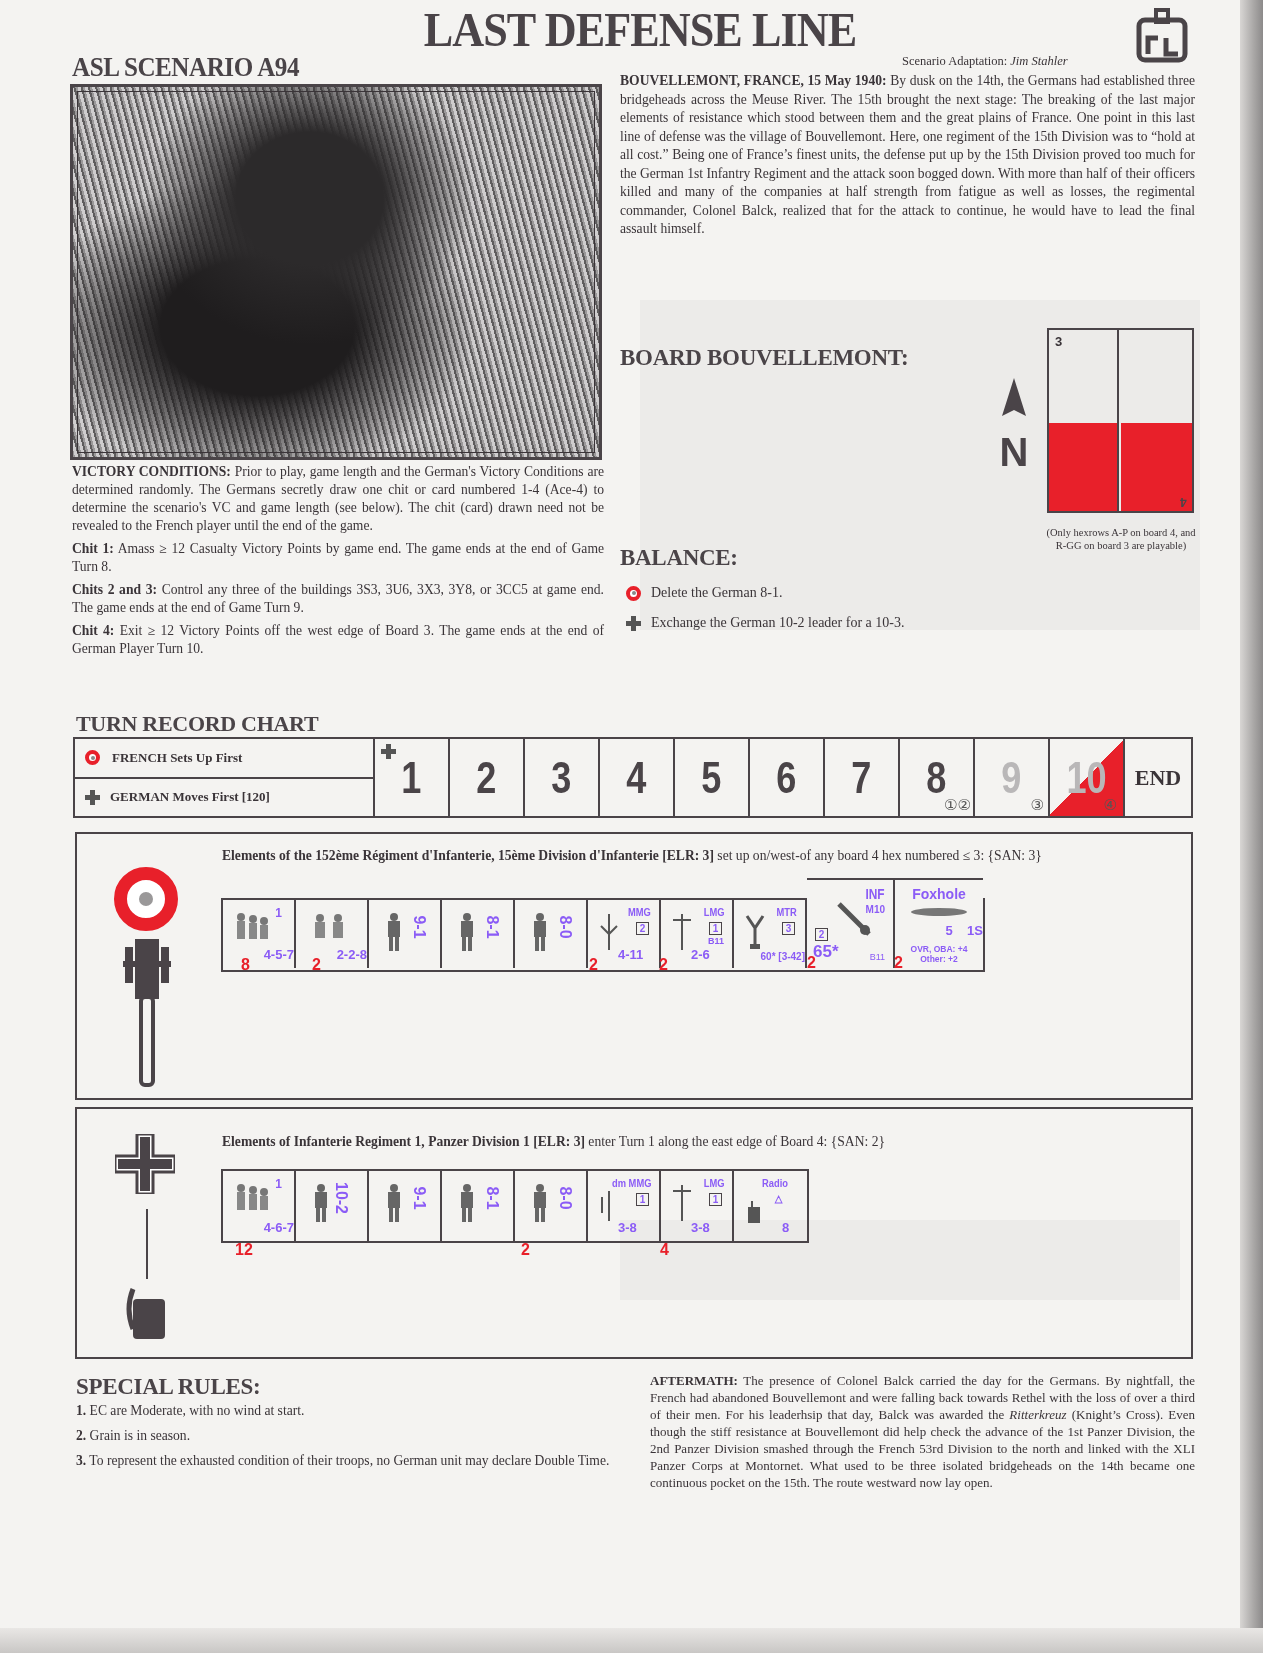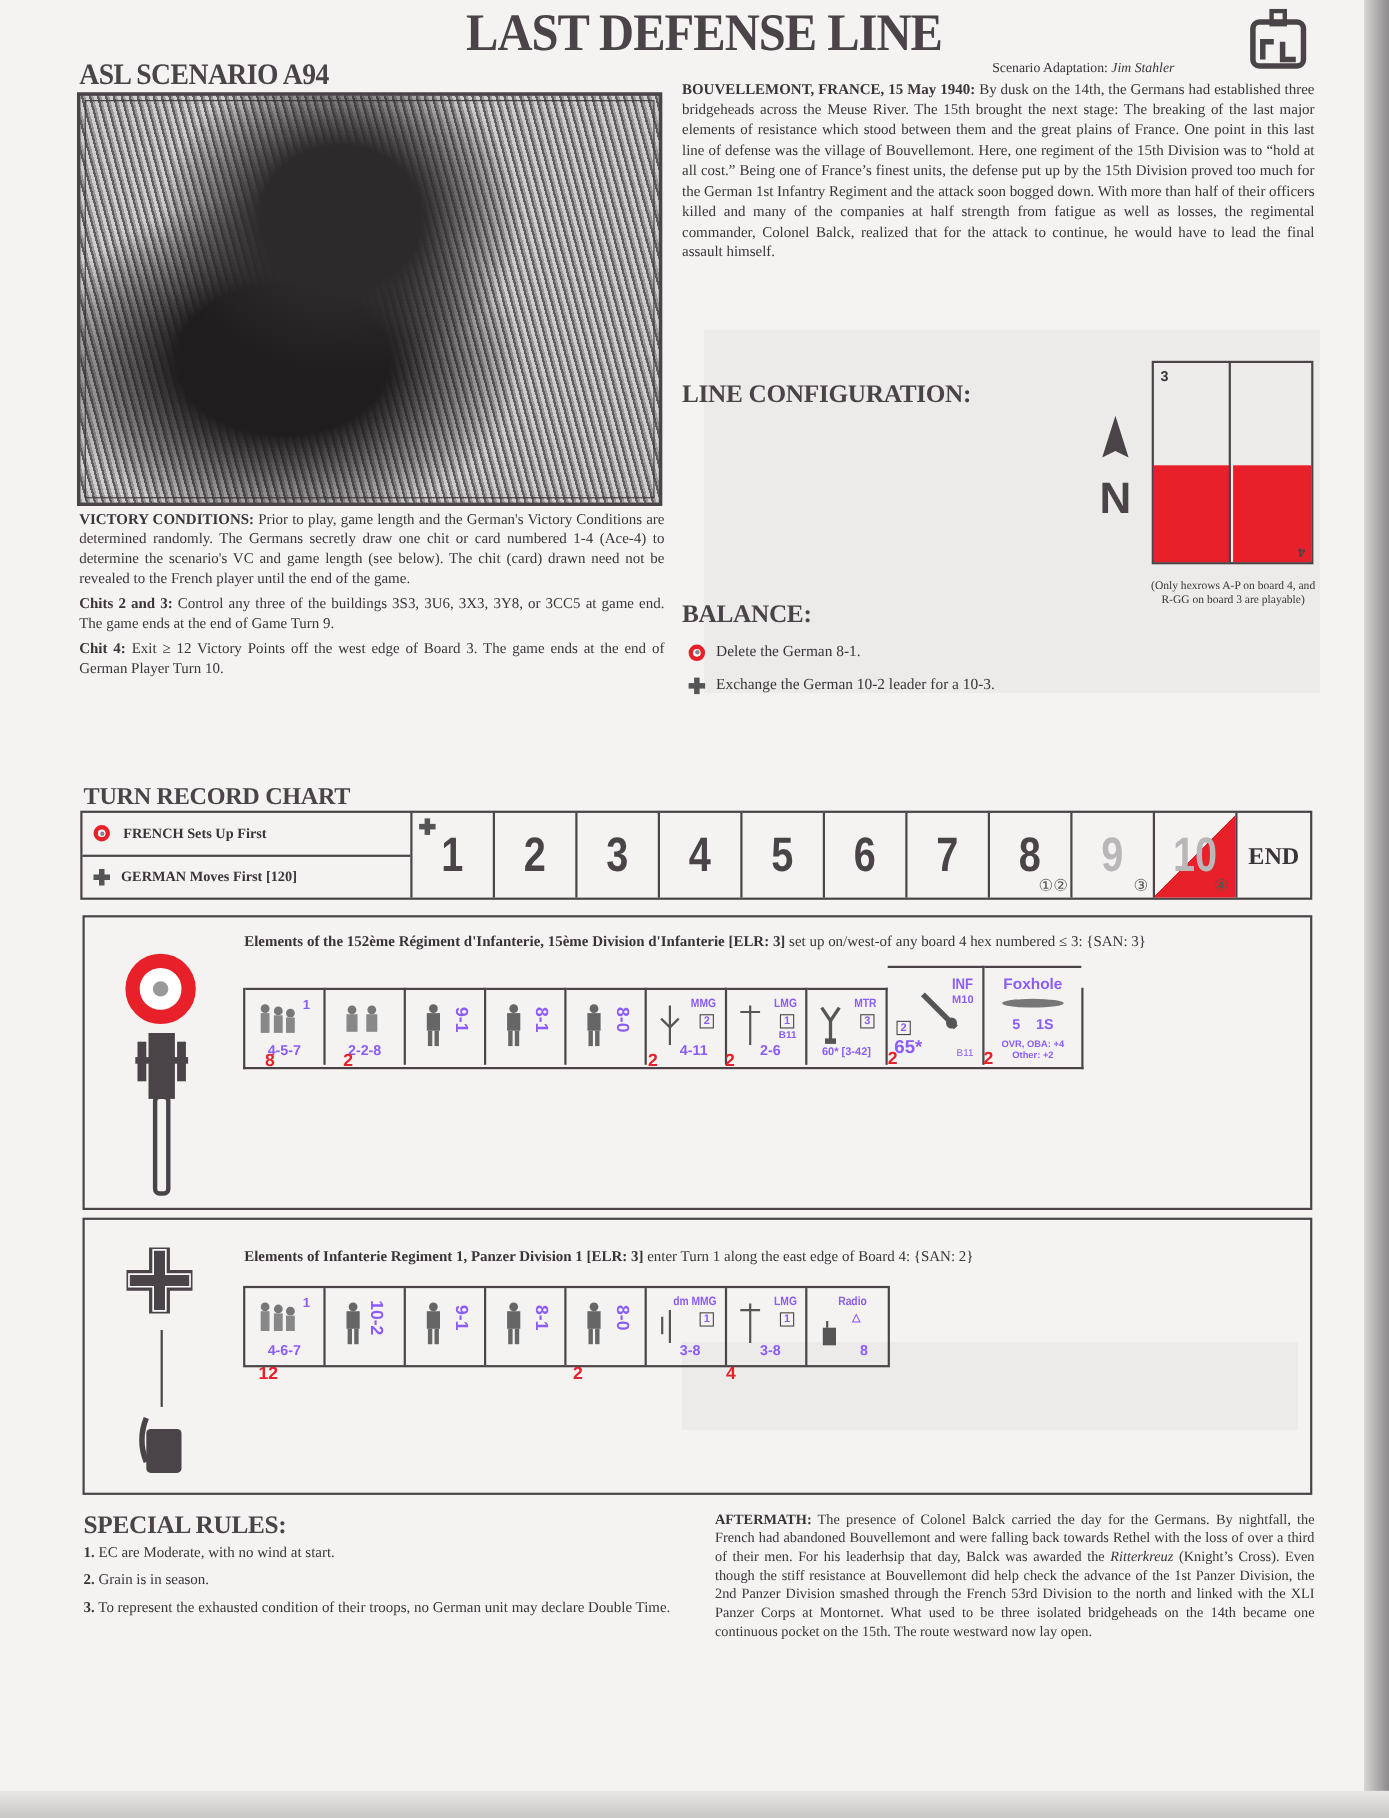--- a/index.html
+++ b/index.html
@@ -65,21 +65,21 @@
   .oob-text { position:absolute; font-size: 13.6px; line-height: 18px; }
   .oob-text b { font-weight: bold; text-align: center; }
   .roundel-lg { position:absolute; width: 64px; height: 64px; border-radius:50%; border: 13px solid #e8202a; background:#fff; }
   .roundel-lg::after { content:""; position:absolute; left:50%; top:50%; width:14px; height:14px; margin:-7px 0 0 -7px; border-radius:50%; background:#9a9899; }
   .balkenkreuz { position:absolute; width: 60px; height: 60px; }
 
   .counters { position:absolute; display:flex; border: 2px solid #4a4448; height: 74px; }
   .counter { width: 73px; height: 70px; border-right: 2px solid #4a4448; position: relative; font-family: "Liberation Sans", sans-serif; font-weight: bold; color:#8b5cf6; }
   .counter:last-child { border-right: none; }
   .counter .fig { position:absolute; left: 14px; top: 12px; width: 22px; height: 40px; }
-  .counter .bottom { position:absolute; bottom: 6px; left: 0; right: 0; text-align:center; font-size: 13px; }
+  .counter .bottom { position:absolute; bottom: 6px; left: 0; right: 0; text-align:right; font-size: 13px; }
   .counter .vert { position:absolute; right: 10px; top: 18px; font-size: 16px; transform: rotate(90deg); transform-origin: center; }
   .counter .sup { position:absolute; right: 18px; top: 6px; font-size: 12px; }
   .counter .lbl { position:absolute; right: 8px; top: 6px; font-size: 11px; transform: scaleX(0.85); transform-origin:right; }
   .counter .box { position:absolute; right: 10px; top: 22px; width: 13px; height: 13px; border: 1px solid #4a4448; font-size: 10px; text-align:center; line-height:12px; }
   .counter .small { position:absolute; right: 8px; top: 36px; font-size: 9px; }
   .counter.tall { height: 90px; margin-top: -20px; border-top: 2px solid #4a4448; }
   .counter-counts { position:absolute; font-family: "Liberation Sans", sans-serif; font-weight: bold; color: #e8202a; font-size: 16px; }
 
   .sr-h { left: 76px; top: 1374px; font-size: 23px; }
   .sr { left: 76px; top: 1402px; width: 545px; font-size: 13.6px; line-height: 18px; text-align: justify; }
@@ -113,21 +113,21 @@
 </svg>
 
 <div class="abs photo">
   <div class="photo-inner"></div>
 </div>
 
 <div class="abs intro">
   <b>BOUVELLEMONT, FRANCE, 15 May 1940:</b><span> By dusk on the 14th, the Germans had established three bridgeheads across the Meuse River.  The 15th brought the next stage: The breaking of the last major elements of resistance which stood between them and the great plains of France.  One point in this last line of defense was the village of Bouvellemont.  Here, one regiment of the 15th Division was to “hold at all cost.”  Being one of France’s finest units, the defense put up by the 15th Division proved too much for the German 1st Infantry Regiment and the attack soon bogged down.  With more than half of their officers killed and many of the companies at half strength from fatigue as well as losses, the regimental commander, Colonel Balck, realized that for the attack to continue, he would have to lead the final assault himself.</span>
 </div>
 
-<div class="abs section-h board-h">LINE CONFIGURATION:</div>
+<div class="abs section-h board-h">BOARD BOUVELLEMONT:</div>
 <svg class="abs compass" viewBox="0 0 32 90">
   <path d="M16 0 L28 38 L16 32 L4 38 Z" fill="#4a4448"></path>
   <text x="16" y="88" text-anchor="middle" font-family="Liberation Sans, sans-serif" font-weight="bold" font-size="40" fill="#4a4448">N</text>
 </svg>
 <div class="abs board-map">
   <div class="cell" style="left:0;top:0;width:70px;height:93px;border-right:2px solid #4a4448;">
     <span style="position:absolute;left:6px;top:4px;font-family:'Liberation Sans',sans-serif;font-weight:bold;font-size:13px;">3</span>
   </div>
   <div class="cell" style="left:72px;top:0;width:71px;height:93px;"></div>
   <div class="cell" style="left:0;top:93px;width:70px;height:88px;background:#e8202a;border-right:2px solid #4a4448;"></div>
@@ -144,20 +144,21 @@
     <span>Delete the German 8-1.</span>
   </div>
   <div class="balance-item">
     <span class="cross-sm"></span>
     <span>Exchange the German 10-2 leader for a 10-3.</span>
   </div>
 </div>
 
 <div class="abs vc">
   <p><b>VICTORY CONDITIONS:</b><span> Prior to play, game length and the German's Victory Conditions are determined randomly.  The Germans secretly draw one chit or card numbered 1-4 (Ace-4) to determine the scenario's VC and game length (see below).  The chit (card) drawn need not be revealed to the French player until the end of the game.</span></p>
+  <p><b>Chit 1:</b><span>  Amass ≥ 12 Casualty Victory Points by game end.  The game ends at the end of Game Turn 8.</span></p>
   <p><b>Chits 2 and 3:</b><span>  Control any three of the buildings 3S3, 3U6, 3X3, 3Y8, or 3CC5 at game end.  The game ends at the end of Game Turn 9.</span></p>
   <p><b>Chit 4:</b><span>  Exit ≥ 12 Victory Points off the west edge of Board 3.  The game ends at the end of German Player Turn 10.</span></p>
 </div>
 
 <div class="abs trc-h">TURN RECORD CHART</div>
 <div class="abs trc">
   <div class="trc-side">
     <div class="row">
         <span class="roundel-sm"></span>
         <span>FRENCH Sets Up First</span>

